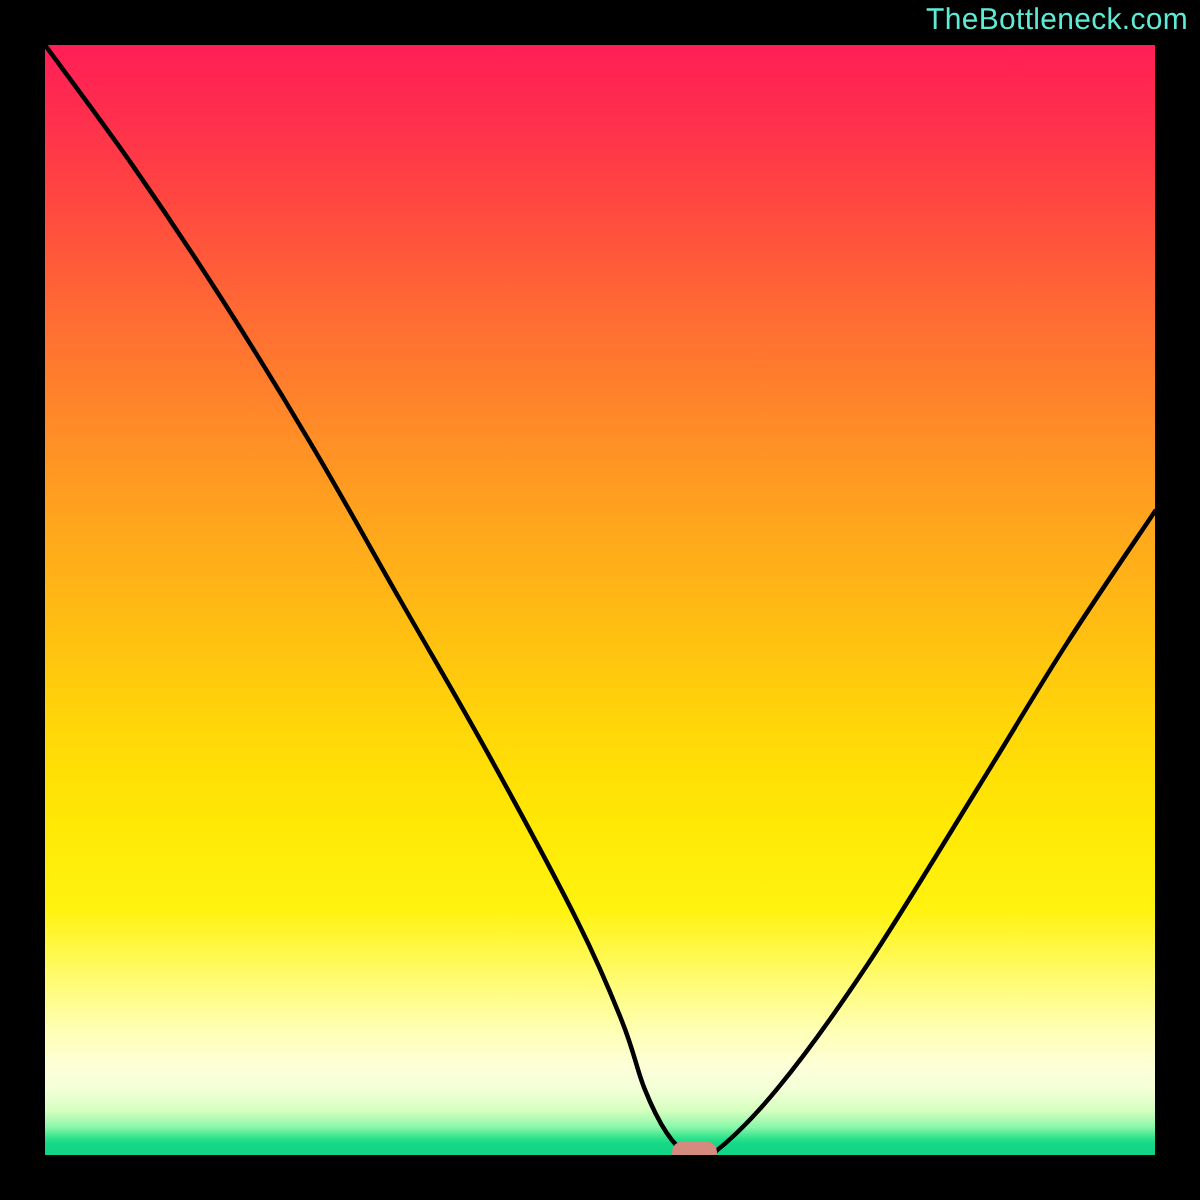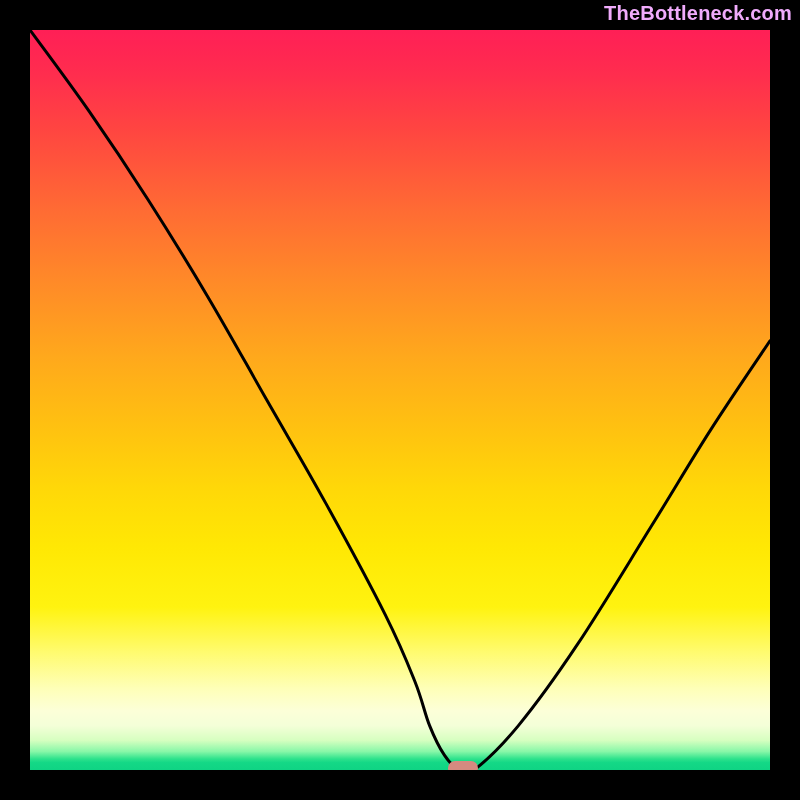--- a/index.html
+++ b/index.html
@@ -14,23 +14,23 @@
   .frame {
     position: relative;
     width: 800px;
     height: 800px;
     background: #000;
   }
   .watermark {
     position: absolute;
     top: 2px;
     right: 8px;
-    color: #f0abfc;
+    color: #5eead4;
     font-size: 20px;
-    font-weight: 700;
+    font-weight: 400;
     letter-spacing: 0.2px;
     z-index: 30;
   }
   .plot-area {
     position: absolute;
     left: 30px;
     top: 30px;
     width: 740px;
     height: 740px;
     overflow: hidden;

